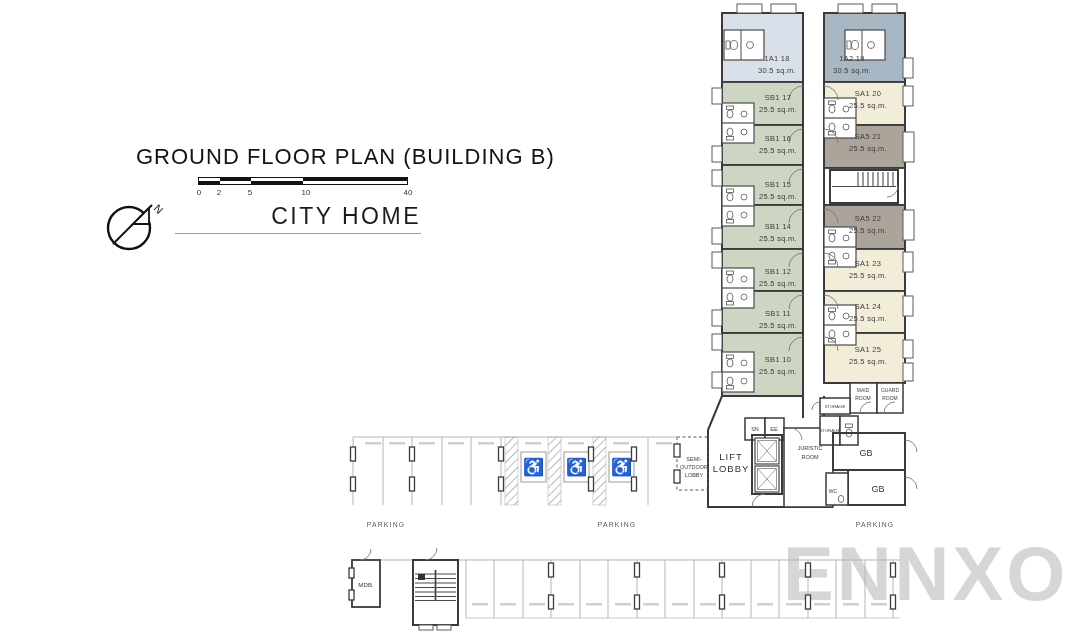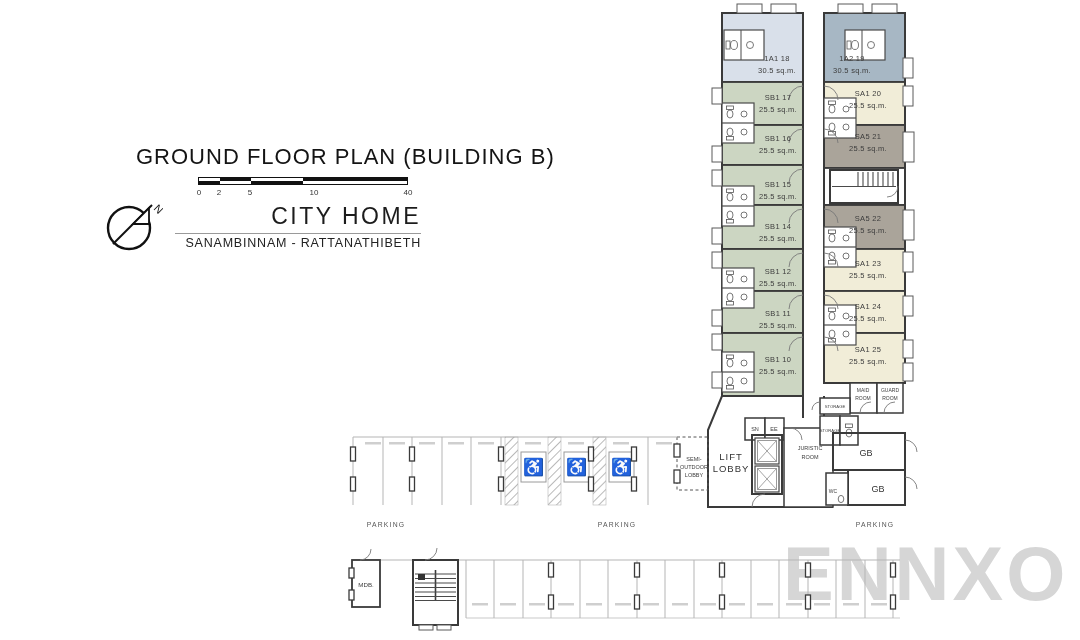--- a/index.html
+++ b/index.html
@@ -64,36 +64,35 @@
     <div class="srow">
       <div class="sg1 blk"></div>
         <div class="sg2 wht"></div>
         <div class="sg3 blk"></div>
         <div class="sg4 wht"></div>
     </div>
   </div>
   <span class="stick" style="left:199px">0</span>
   <span class="stick" style="left:219px">2</span>
   <span class="stick" style="left:250px">5</span>
-  <span class="stick" style="left:314px">10</span>
+  <span class="stick" style="left:306px">10</span>
   <span class="stick" style="left:408px">40</span>
 
   <div class="compass">
     <svg width="60" height="58" viewBox="0 0 60 58">
       <circle cx="26" cy="31" r="21" fill="none" stroke="#111" stroke-width="2.4"></circle>
       <line x1="10" y1="47" x2="49" y2="8" stroke="#111" stroke-width="2"></line>
       <polygon points="46,11 30,27 46,27" fill="#fff" stroke="#111" stroke-width="1.8"></polygon>
       <text x="50" y="12" font-size="11" fill="#111" transform="rotate(45 50 12)">N</text>
     </svg>
   </div>
 
   <div class="brand">
     <div class="nm">CITY HOME</div>
     <div class="rule"></div>
-    <div class="loc">SANAMBINNAM - RATTANATHIBETH</div>
   </div>
 
   <div class="wm">ENNXO</div>
 
   <svg class="plan" width="1080" height="640" viewBox="0 0 1080 640">
     <defs>
       <pattern id="hatch" width="6" height="6" patternUnits="userSpaceOnUse" patternTransform="rotate(45)">
         <line x1="0" y1="0" x2="0" y2="6" stroke="#9a9a9a" stroke-width="1.4"></line>
       </pattern>
       <g id="bathd">

